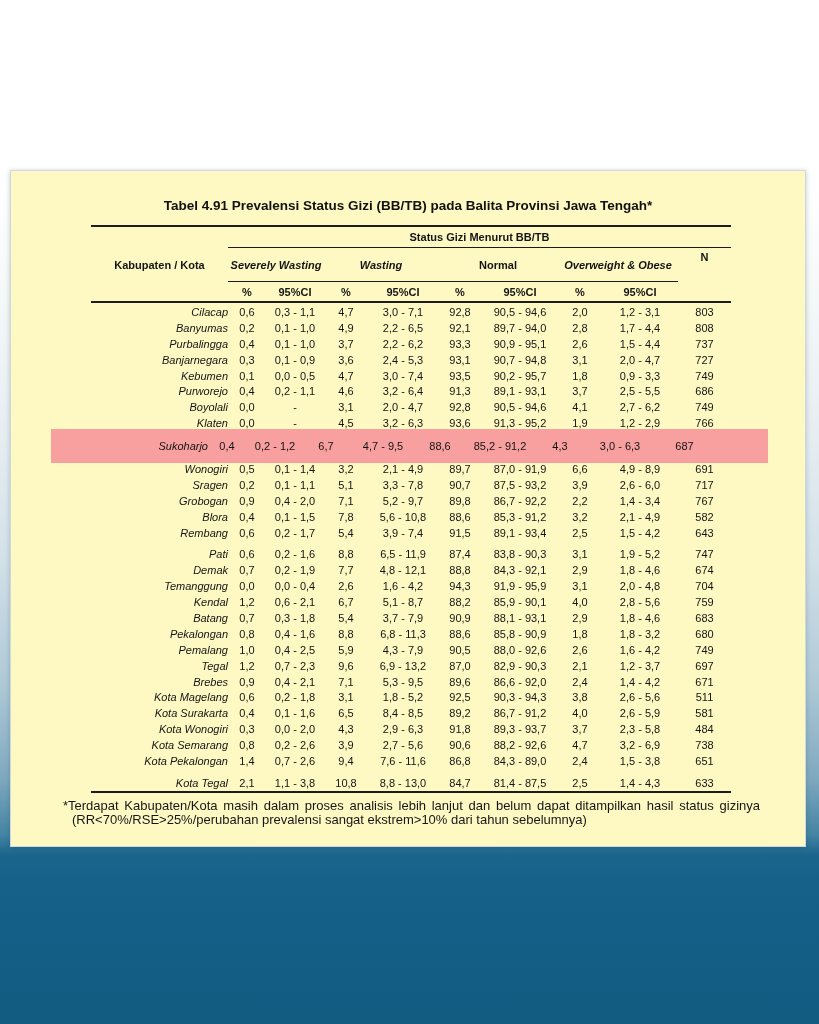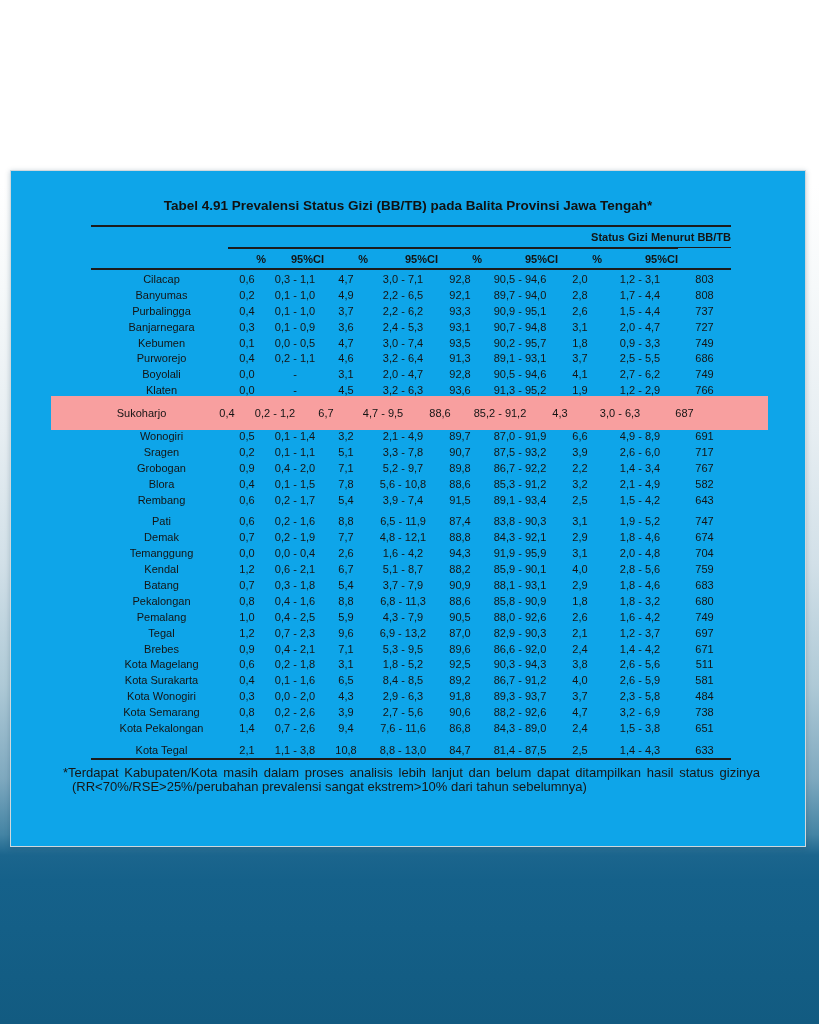--- a/index.html
+++ b/index.html
@@ -6,51 +6,51 @@
   body{
     width:819px;height:1024px;position:relative;overflow:hidden;
     font-family:"Liberation Sans","DejaVu Sans",sans-serif;
     background:linear-gradient(180deg,
       #ffffff 0%, #ffffff 18%, #f6f9fa 28%, #e7eef2 42%,
       #d2e0e8 55%, #aec9d6 67%, #7fa9bf 76%, #4484a4 81.5%,
       #1b658d 83.5%, #15618a 86%, #125b81 100%);
   }
   .card{
     position:absolute;left:10px;top:170px;width:796px;height:677px;
-    background:#0ea5e9;border:1px solid #cfd8dd;box-sizing:border-box;
+    background:#fef9c3;border:1px solid #cfd8dd;box-sizing:border-box;
     box-shadow:0 1px 5px rgba(15,60,90,.25);
   }
   .title{
     margin-top:26px;text-align:center;font-weight:bold;font-size:13.5px;
     line-height:18px;color:#111;
   }
   .tbl{margin:10px 0 0 80px;width:640px;color:#141414;}
   .rule{background:#1c1c1c;}
   .rule.full{width:640px;height:2px;}
   .rule.mid{margin-left:137px;width:503px;height:1px;}
   .rule.sub{margin-left:137px;width:450px;height:1px;}
   .hrow{display:flex;align-items:center;}
   .hrow.r1{height:20px;}
   .hrow.r2{height:33px;}
   .hrow.r3{height:19px;}
-  .hcell{box-sizing:border-box;text-align:right;font-weight:bold;font-size:11px;line-height:12px;}
+  .hcell{box-sizing:border-box;text-align:center;font-weight:bold;font-size:11px;line-height:12px;}
   .it{font-style:italic;}
   .w-name{width:137px;}
   .g-sw{width:96px;} .g-w{width:114px;} .g-n{width:120px;} .g-ow{width:120px;} .g-ncol{width:53px;}
   .w-swp{width:38px;} .w-swc{width:58px;}
   .w-wp{width:44px;}  .w-wc{width:70px;}
   .w-np{width:44px;}  .w-nc{width:76px;}
   .w-owp{width:44px;} .w-owc{width:76px;}
   .w-n{width:53px;}
   .ncol-top{align-self:flex-start;padding-top:3px;}
   .tbody{margin-top:1px;}
   .trow{display:flex;align-items:center;height:15.9px;font-size:11px;}
   .trow.gap{margin-top:6px;}
   .cell{box-sizing:border-box;white-space:nowrap;}
-  .c-name{width:137px;text-align:center;padding-left:4px;}
+  .c-name{width:137px;text-align:right;padding-left:4px;font-style:italic;}
   .c-num{text-align:center;}
   .trow.hl{
     background:#f89f9f;height:34px;position:relative;z-index:1;
     margin:-2px -37px -2.1px -40px;padding:0 37px 0 20px;
   }
   .footnote{
     margin:6px 0 0 52px;width:697px;font-size:13px;line-height:14.5px;color:#161616;
   }
   .footnote .l1{text-align:justify;text-align-last:justify;}
   .footnote .l2{padding-left:9px;}
@@ -68,20 +68,28 @@
 
     <div class="rule full"></div>
 
     <div class="hrow r1">
       <div class="hcell w-name"></div>
       <div class="hcell" style="width:503px;">Status Gizi Menurut BB/TB</div>
     </div>
 
     <div class="rule mid"></div>
 
+    <div class="hrow r2">
+      <div class="hcell w-name">Kabupaten / Kota</div>
+      <div class="hcell it g-sw">Severely Wasting</div>
+      <div class="hcell it g-w">Wasting</div>
+      <div class="hcell g-n">Normal</div>
+      <div class="hcell it g-ow">Overweight &amp; Obese</div>
+      <div class="hcell g-ncol ncol-top">N</div>
+    </div>
 
     <div class="rule sub"></div>
 
     <div class="hrow r3">
       <div class="hcell w-name"></div>
       <div class="hcell w-swp">%</div>
       <div class="hcell w-swc">95%CI</div>
       <div class="hcell w-wp">%</div>
       <div class="hcell w-wc">95%CI</div>
       <div class="hcell w-np">%</div>

